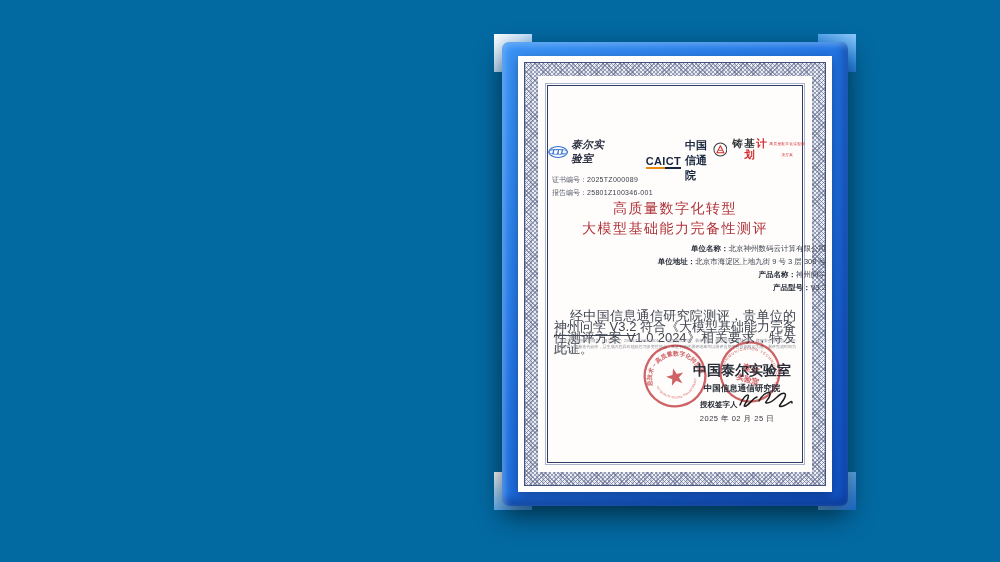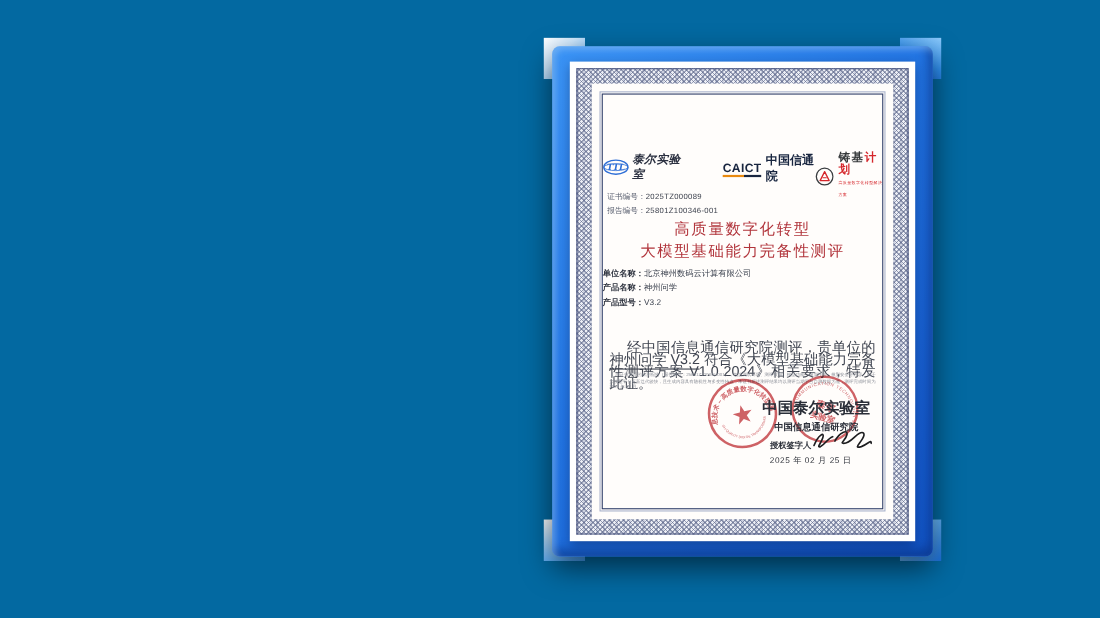--- a/index.html
+++ b/index.html
@@ -50,37 +50,37 @@
          align-items:flex-start;justify-content:space-between;}
   .logo{display:flex;align-items:center;gap:3px;}
   .ttl-name{font-family:"DejaVu Serif","Liberation Serif",serif;font-style:italic;font-weight:bold;
             font-size:10.5px;color:#2b3040;letter-spacing:.5px;}
   .caict{display:flex;align-items:center;gap:4px;}
   .caict-word{position:relative;font-weight:700;font-size:11px;color:#18253f;letter-spacing:.3px;line-height:12px;margin-left:32px;}
   .caict-word i{position:absolute;left:0;bottom:-2px;width:100%;height:2px;
                 background:linear-gradient(90deg,#e98a10 0 55%,#18253f 55% 100%);}
   .caict-name{font-weight:bold;font-size:11px;color:#18253f;}
   .zhuji{display:flex;align-items:center;gap:4px;}
-  .zhuji-text{display:flex;flex-direction:column;line-height:11px;}
+  .zhuji-text{display:flex;flex-direction:row;line-height:11px;text-align:center;}
   .zhuji-row{font-weight:800;font-size:10.5px;letter-spacing:1.5px;}
   .zhuji-dark{color:#333638;}
   .zhuji-red{color:#d5262b;}
   .zhuji-tag{font-size:3.6px;color:#d5262b;letter-spacing:.4px;margin-top:1px;}
 
   .meta{position:absolute;left:28px;top:112px;line-height:12.5px;font-size:7px;}
   .meta .lab{color:#5a6070;}
   .meta .val{color:#3c414d;letter-spacing:.3px;}
 
   .title{position:absolute;left:0;width:100%;text-align:center;font-weight:normal;
          color:#b1343b;font-size:14px;letter-spacing:1.5px;}
   .title.l1{top:138px;}
   .title.l2{top:158px;}
 
-  .inforows{position:absolute;left:0;top:180px;width:100%;text-align:left;
-            font-size:7.5px;line-height:13px;padding-left:24px;}
+  .inforows{position:absolute;left:0;top:180px;width:100%;text-align:right;
+            font-size:7.5px;line-height:13px;}
   .inforows .lab{font-weight:bold;color:#2c313d;}
   .inforows .val{color:#3c424f;}
 
   .statement{position:absolute;left:30px;top:248px;width:242px;font-size:13px;line-height:11px;
              color:#3f4450;text-align:justify;text-indent:16px;}
   .statement .u{border-bottom:.7px solid #3f4450;padding-bottom:.5px;}
 
   .footnote{position:absolute;left:30px;top:276px;width:242px;font-size:4px;line-height:5.6px;
             color:#8b8f98;text-align:justify;}
 
@@ -242,20 +242,21 @@
         <div>
           <span class="lab">报告编号：</span><span class="val">25801Z100346-001</span>
         </div>
       </div>
 
       <div class="title l1">高质量数字化转型</div>
       <div class="title l2">大模型基础能力完备性测评</div>
 
       <div class="inforows">
         <div><span class="lab">单位名称：</span><span class="val">北京神州数码云计算有限公司</span></div>
+        <div><span class="lab">单位地址：</span><span class="val">北京市海淀区上地九街 9 号 3 层 308 号</span></div>
         <div><span class="lab">产品名称：</span><span class="val">神州问学</span></div>
         <div><span class="lab">产品型号：</span><span class="val">V3.2</span></div>
       </div>
 
       <div class="statement">
         <span>经中国信息通信研究院测评，贵单位的 </span><span class="u">神州问学 V3.2</span><span> 符合《大模型基础能力完备性测评方案 V1.0 2024》相关要求，特发此证。</span>
       </div>
 
       <div class="footnote">【 本证书对应的检测报告（报告编号：25801Z100346-001），包含测试环境、测评数据、模型功能、模型性能、模型安全等内容。由于大模型平台更新迭代较快，且生成内容具有随机性与多变性特点，本证书所述测评结果均以测评当期平台自测数据为准，测评完成时间为 2025 年 02 月。</div>
 

